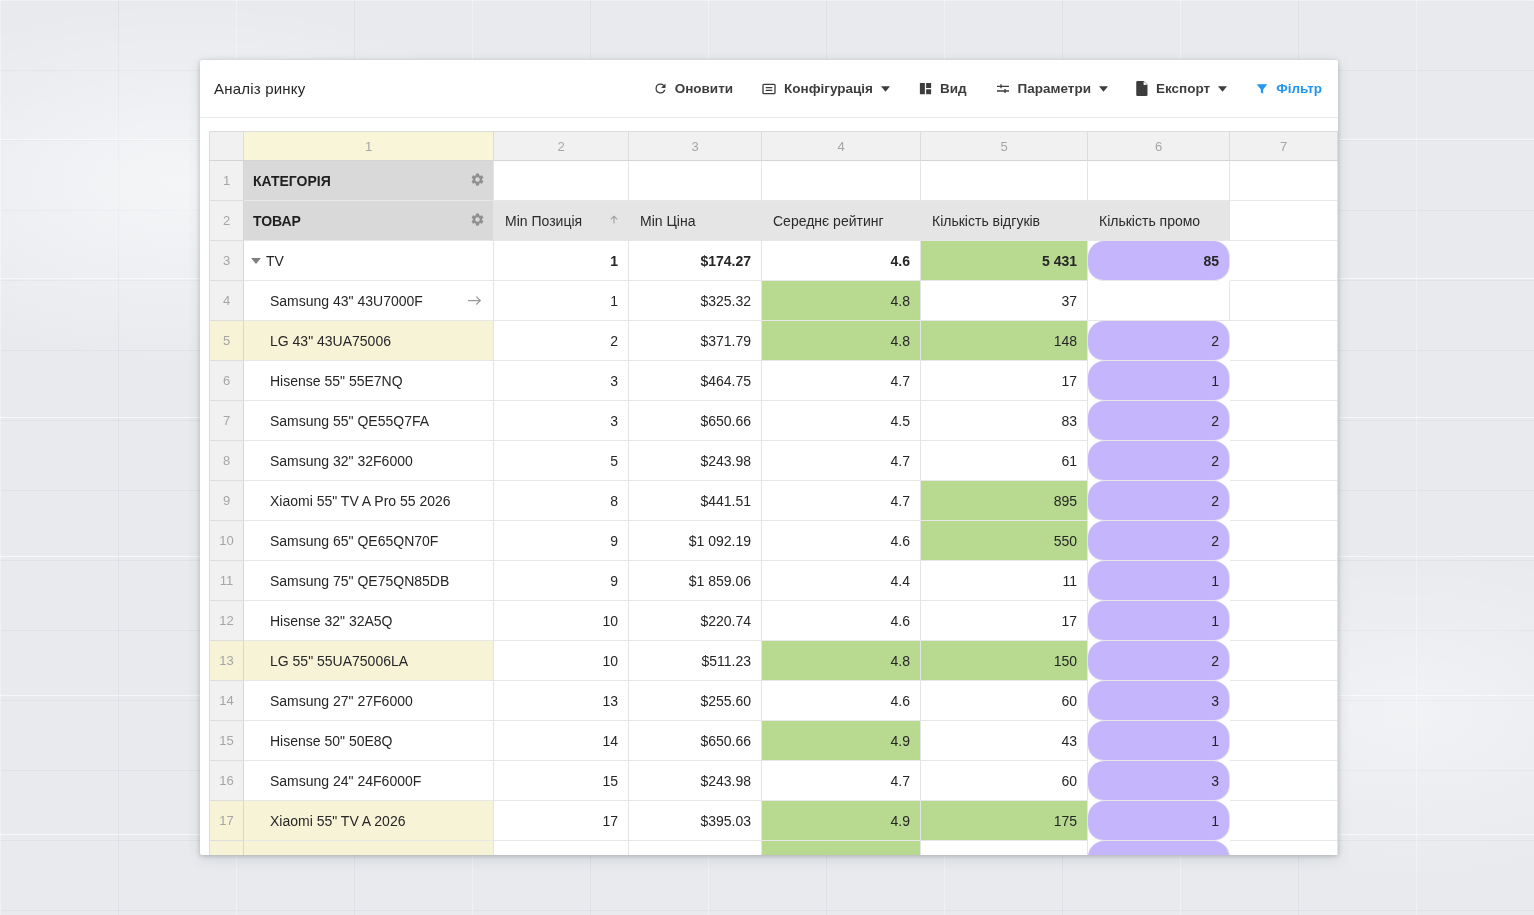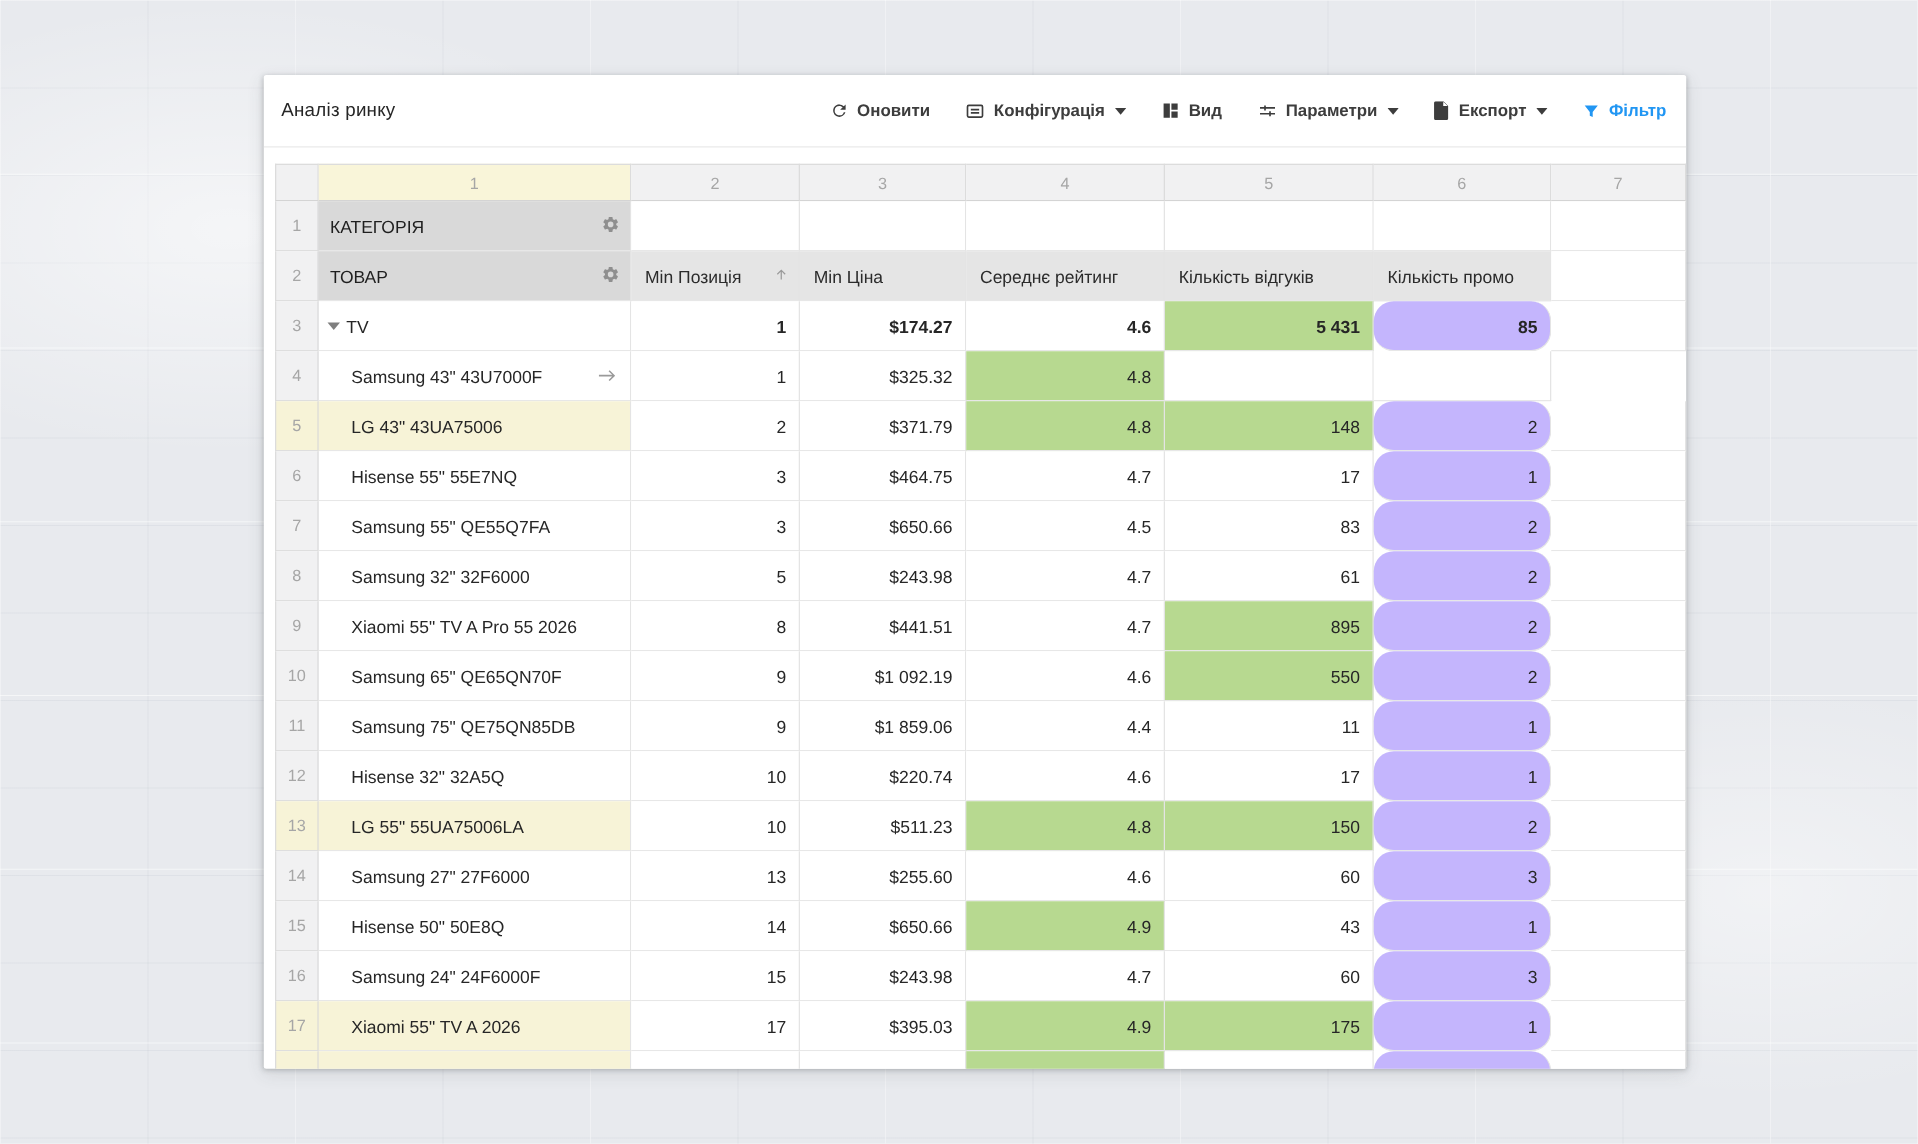--- a/index.html
+++ b/index.html
@@ -11,21 +11,21 @@
       radial-gradient(ellipse 500px 260px at 12% 20%, rgba(255,255,255,.55), rgba(255,255,255,0) 70%),
       radial-gradient(ellipse 420px 240px at 92% 78%, rgba(255,255,255,.4), rgba(255,255,255,0) 70%),
       linear-gradient(to right, rgba(255,255,255,.55) 1px, transparent 1px),
       linear-gradient(to bottom, rgba(255,255,255,.55) 1px, transparent 1px),
       linear-gradient(to right, rgba(150,160,175,.12) 1px, transparent 1px),
       linear-gradient(to bottom, rgba(150,160,175,.12) 1px, transparent 1px);
     background-size:auto,auto,236px 139px,236px 139px,118px 70px,118px 70px;
     position:relative; overflow:hidden;
   }
   .panel {
-    position:absolute; left:211px; top:60px; width:1138px; height:795px;
+    position:absolute; left:200px; top:60px; width:1138px; height:795px;
     background:#ffffff; box-shadow:0 1px 4px rgba(60,64,67,.28), 0 4px 14px rgba(60,64,67,.12);
     border-radius:2px; overflow:hidden;
   }
   
   .toolbar { height:58px; display:flex; align-items:center; padding:0 16px 0 14px; border-bottom:1px solid #eaeaea; }
   .title { font-size:15px; color:#262626; letter-spacing:.2px; }
   .tb-actions { margin-left:auto; display:flex; align-items:center; gap:28px;text-align:right; }
   .tb-btn { display:flex; align-items:center; gap:7px; font-size:13.5px; font-weight:700; color:#3d3d3d; cursor:pointer; white-space:nowrap; }
   .tb-btn svg { display:block; }
   .tb-btn .caret { margin-left:1px; }
@@ -35,21 +35,21 @@
   .grid-row { display:grid; grid-template-columns:35px 250px 135px 133px 159px 167px 142px minmax(0,1fr); }
   .cell { position:relative; display:flex; align-items:center; border-right:1px solid #e4e4e4; border-bottom:1px solid #e7e7e7; background:#fff; font-size:14px; color:#262626; overflow:hidden; }
   
   .colnums .cell { height:30px; justify-content:center; background:#f1f1f2; color:#a6a6a6; font-size:13px; border-top:1px solid #dcdcdc; border-right:1px solid #dcdcdc; border-bottom:1px solid #d4d4d4; }
   .colnums .cell:first-child { border-left:1px solid #dcdcdc; }
   .colnums .col1 { background:#f9f5d9; }
   
   .rownum { height:40px; justify-content:center; background:#f1f1f2; color:#a6a6a6; font-size:13px; border-right:1px solid #d6d6d6; border-bottom:1px solid #dedede; border-left:1px solid #dcdcdc; }
   .rownum.hl { background:#f7f3d7; }
   
-  .hgray { background:#d9d9d9; font-weight:400; color:#1f1f1f; padding:0 8px 0 9px; }
+  .hgray { background:#d9d9d9; font-weight:700; color:#1f1f1f; padding:0 8px 0 9px; }
   .hgray .gear { margin-left:auto; }
   .hlight { background:#e5e5e5; padding:0 8px 0 11px; color:#2b2b2b; }
   .hlight .sort { margin-left:auto; }
   .hrow .cell { height:40px; }
   
   .drow .cell { height:40px; }
   .name { padding-left:26px; }
   .name.group { padding-left:7px; gap:5px; }
   .name.hl { background:#f7f3d7; }
   .num { justify-content:flex-end; padding-right:10px; }
@@ -229,20 +229,21 @@
           <div class="cell rownum">4</div>
           <div class="cell name">
             <span>Samsung 43" 43U7000F</span>
             <span class="goto"><svg width="15" height="11" viewBox="0 0 24 16" fill="#9a9a9a">
                 <path d="M0 7h17.17l-4.58-4.59L14 1l7 7-7 7-1.41-1.41L17.17 9H0z"></path>
               </svg></span>
           </div>
           <div class="cell num">1</div>
           <div class="cell num">$325.32</div>
           <div class="cell num bg-green">4.8</div>
+          <div class="cell num">37</div>
           <div class="cell num"></div>
           <div class="cell"></div>
         </div>
         <div class="grid-row drow">
           <div class="cell rownum hl">5</div>
           <div class="cell name hl">
             <span>LG 43" 43UA75006</span>
           </div>
           <div class="cell num">2</div>
           <div class="cell num">$371.79</div>

